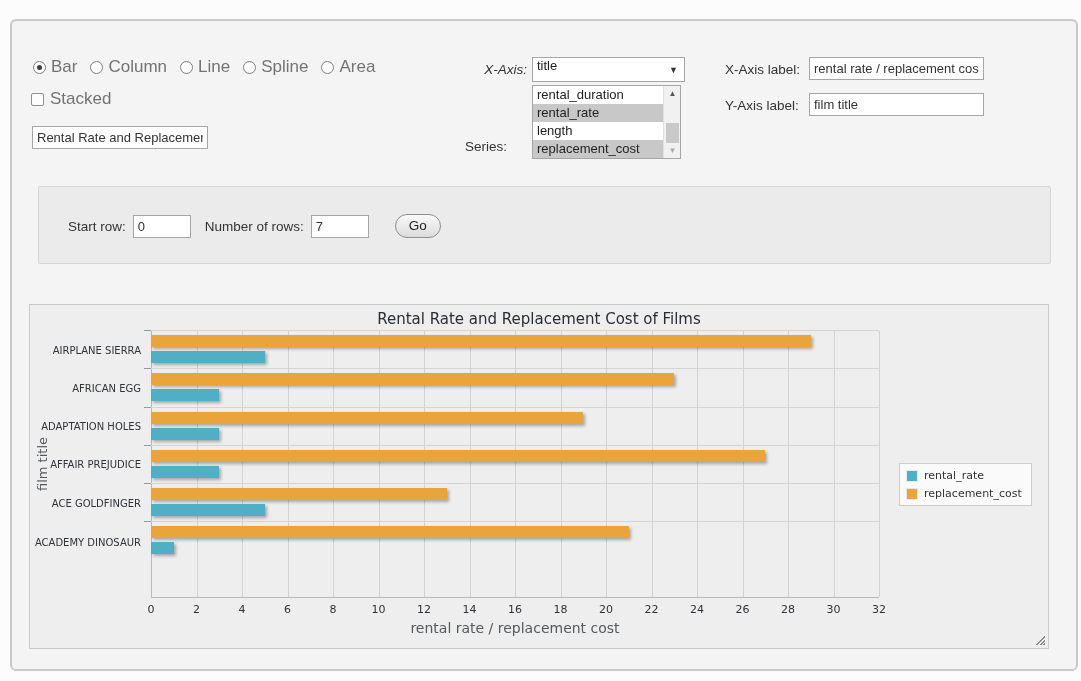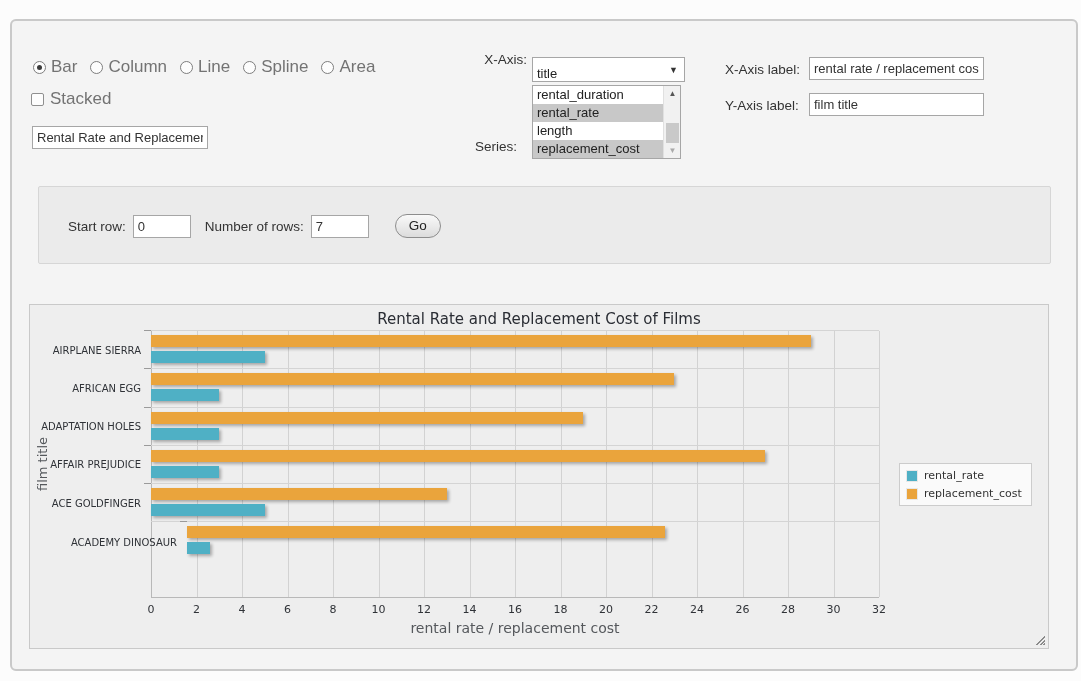--- a/index.html
+++ b/index.html
@@ -26,28 +26,28 @@
   
   .stacked-row { position:absolute; left:19px; top:68px; display:flex; align-items:center; gap:6px; }
   .checkbox { width:13px; height:13px; border:1px solid #8f8f8f; background:#fdfdfd; border-radius:2px; }
 
   
   input.text { border:1px solid #a6a6a6; background:#fff; height:23px; font-size:13px;
                color:#333; padding:2px 4px; font-family:"Liberation Sans", sans-serif; }
   .title-input { position:absolute; left:20px; top:105px; width:176px; }
 
   .field-label { font-size:13.5px; color:#333; }
-  .lab-xaxis { position:absolute; left:460px; top:31px; width:55px; text-align:right; }
+  .lab-xaxis { position:absolute; left:460px; top:41px; width:55px; text-align:right;font-style:italic; }
   .select-box { position:absolute; left:520px; top:36px; width:153px; height:25px;
                 background:#fff; border:1px solid #a6a6a6; font-size:13px; color:#222;
-                display:flex; align-items:flex-end; padding:0 4px; }
+                display:flex; align-items:flex-start; padding:0 4px; }
   .select-arrow { position:absolute; right:6px; top:7px; font-size:9px; color:#333; }
 
   
-  .lab-series { position:absolute; left:453px; top:118px; width:62px; text-align:center; }
+  .lab-series { position:absolute; left:453px; top:118px; width:62px; text-align:left; }
   .listbox { position:absolute; left:520px; top:64px; width:149px; height:74px;
              background:#fff; border:1px solid #a6a6a6; overflow:hidden; }
   .list-item { height:18px; line-height:18px; font-size:13px; color:#222; padding-left:4px;
                width:calc(100% - 17px); }
   .list-item.selected { background:#c8c8c8; }
   .scrollbar { position:absolute; right:0; top:0; width:17px; height:100%; background:#f1f1f1;
                border-left:1px solid #e0e0e0; }
   .sb-btn { position:absolute; left:0; width:17px; height:15px; background:#f1f1f1;
             font-size:8px; color:#555; text-align:center; line-height:15px; }
   .sb-up { top:0; }
@@ -222,21 +222,21 @@
             <span class="cat-label">AFFAIR PREJUDICE</span>
             <div class="bar top" style="width: 84.3438%; background: rgb(234, 164, 60);"></div>
             <div class="bar bottom" style="width: 9.34375%; background: rgb(79, 176, 197);"></div>
           </div>
           <div class="crow" style="height: 38.2857px;">
             <span class="tickmark"></span>
             <span class="cat-label">ACE GOLDFINGER</span>
             <div class="bar top" style="width: 40.5938%; background: rgb(234, 164, 60);"></div>
             <div class="bar bottom" style="width: 15.5938%; background: rgb(79, 176, 197);"></div>
           </div>
-          <div class="crow" style="height: 38.2857px; margin-left: 36px;">
+          <div class="crow" style="height: 38.2857px;">
             <span class="tickmark"></span>
             <span class="cat-label">ACADEMY DINOSAUR</span>
             <div class="bar top" style="width: 65.5938%; background: rgb(234, 164, 60);"></div>
             <div class="bar bottom" style="width: 3.09375%; background: rgb(79, 176, 197);"></div>
           </div>
         </div>
       <div class="xticks" id="xticks">
           <span class="xtick" style="left: 0%;">0</span>
           <span class="xtick" style="left: 6.25%;">2</span>
           <span class="xtick" style="left: 12.5%;">4</span>

